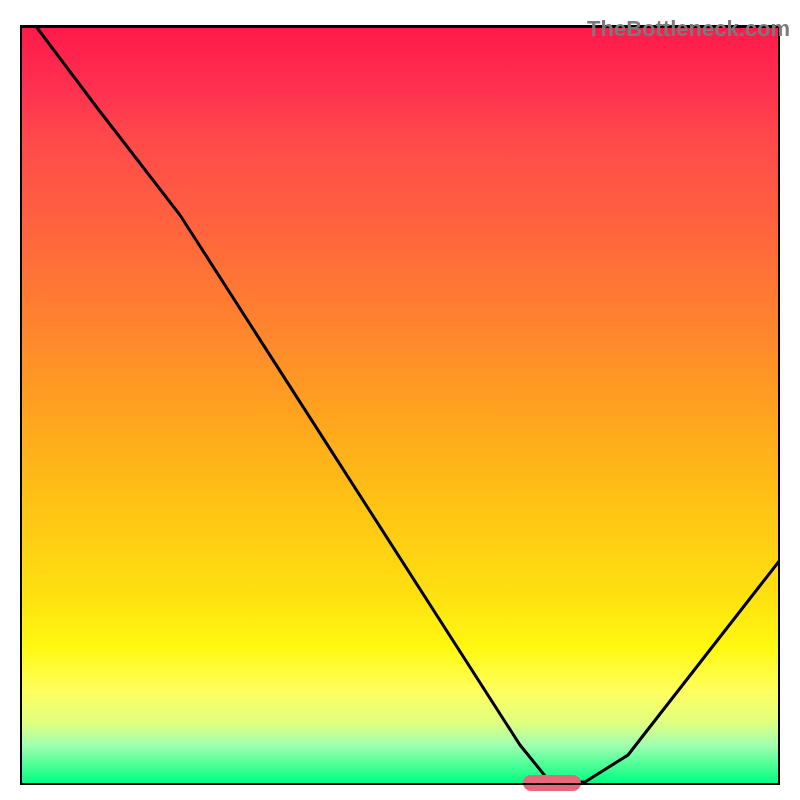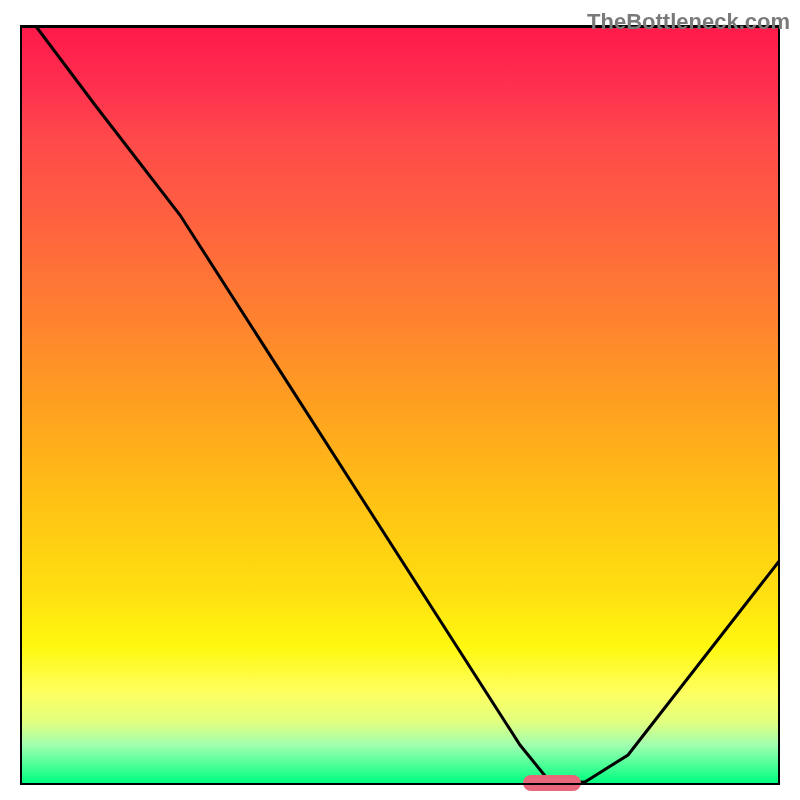--- a/index.html
+++ b/index.html
@@ -5,21 +5,21 @@
   * { margin: 0; padding: 0; box-sizing: border-box; }
   body {
     width: 800px;
     height: 800px;
     background: #ffffff;
     position: relative;
     font-family: Arial, sans-serif;
   }
   .attribution {
     position: absolute;
-    top: 9px;
+    top: 16px;
     right: 10px;
     font-size: 22px;
     font-weight: bold;
     color: #7a7a7a;
     z-index: 10;
   }
   .chart-area {
     position: absolute;
     left: 20px;
     top: 25px;

